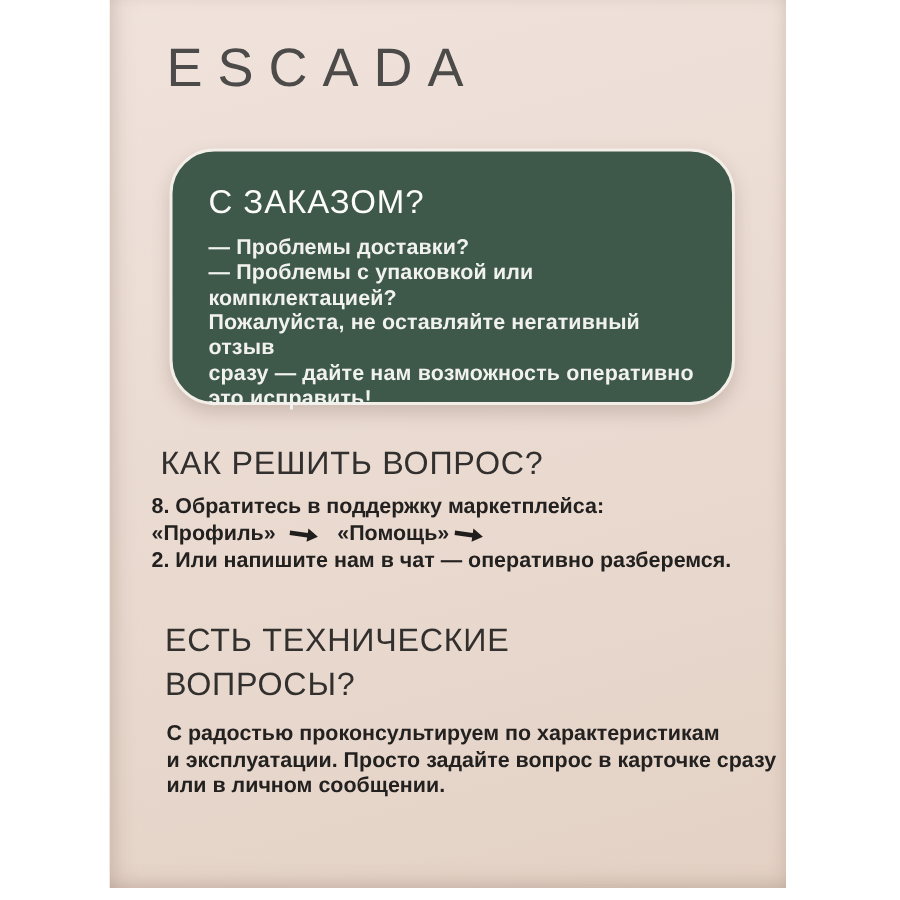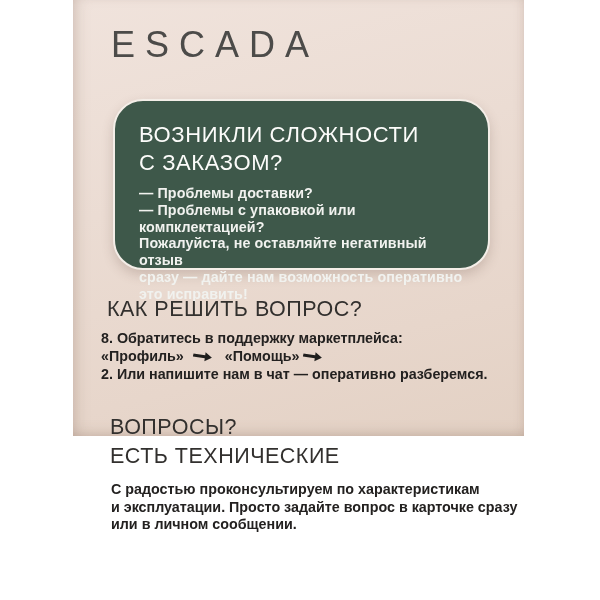--- a/index.html
+++ b/index.html
@@ -3,21 +3,21 @@
 <meta charset="utf-8">
 <style>
   html,body{margin:0;padding:0;}
   body{
     width:600px;height:600px;background:#ffffff;
     font-family:"Liberation Sans","DejaVu Sans",sans-serif;
     position:relative;overflow:hidden;
   }
   .stage{position:absolute;inset:0;}
   .canvas{
-    position:absolute;left:73px;top:0;width:451px;height:436px;
+    position:absolute;left:73px;top:0;width:451px;height:592px;
     background:linear-gradient(165deg,#f0e3dc 0%,#ebdcd3 40%,#e7d6cb 75%,#e3d1c4 100%);
     box-shadow:
       inset 10px 0 16px -9px rgba(120,90,75,.28),
       inset -7px 0 12px -7px rgba(120,90,75,.16),
       inset 0 -9px 14px -7px rgba(120,90,75,.22);
   }
   .brand{
     position:absolute;left:38px;top:27px;
     font-size:36px;line-height:36px;font-weight:400;
     letter-spacing:10px;color:#4c4b49;white-space:nowrap;
@@ -52,21 +52,20 @@
 </head>
 <body>
 
 <div class="stage">
   <div class="canvas">
 
     <div class="brand">ESCADA</div>
 
     <div class="green-card">
       <div class="card-title">
-        <div>ВОЗНИКЛИ СЛОЖНОСТИ</div>
         <div>С ЗАКАЗОМ?</div>
       </div>
       <div class="card-body">
         <div>— Проблемы доставки?</div>
         <div>— Проблемы с упаковкой или компклектацией?</div>
         <div>Пожалуйста, не оставляйте негативный отзыв</div>
         <div>сразу — дайте нам возможность оперативно</div>
         <div>это исправить!</div>
       </div>
     </div>
@@ -86,22 +85,22 @@
         <span class="arrow a2">
           <svg width="20" height="11" viewBox="0 0 20 11">
               <path d="M0 4 L12 4 L12 1 L19 5.5 L12 10 L12 7 L0 7 Z" fill="#1f1e1d"></path>
             </svg>
         </span>
       </div>
       <div>2. Или напишите нам в чат — оперативно разберемся.</div>
     </div>
 
     <div class="h2 tech">
+      <div>ЕСТЬ ТЕХНИЧЕСКИЕ</div>
       <div>ВОПРОСЫ?</div>
-      <div>ЕСТЬ ТЕХНИЧЕСКИЕ</div>
     </div>
 
     <div class="body-block tech">
       <div>С радостью проконсультируем по характеристикам</div>
       <div>и эксплуатации. Просто задайте вопрос в карточке сразу</div>
       <div>или в личном сообщении.</div>
     </div>
 
   </div>
 </div>

